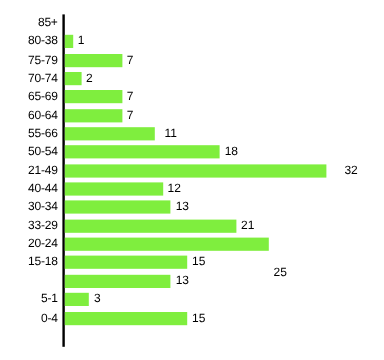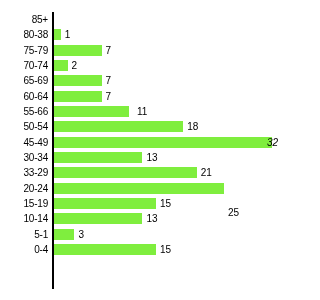--- a/index.html
+++ b/index.html
@@ -137,24 +137,31 @@
         </div>
       </div>
       <div class="bar-row">
         <div class="cat-label">50-54</div>
         <div class="bar-area">
           <div class="bar" style="width: 129.2px; background: rgb(127, 238, 62);"></div>
           <div class="bar-value" style="left: 133.2px;">18</div>
         </div>
       </div>
       <div class="bar-row">
-        <div class="cat-label">45-49</div>
+        <div class="cat-label">21-49</div>
         <div class="bar-area">
           <div class="bar" style="width: 217.6px; background: rgb(127, 238, 62);"></div>
-          <div class="bar-value" style="left: 213px; font-style: italic;">32</div>
+          <div class="bar-value" style="left: 233px;">32</div>
+        </div>
+      </div>
+      <div class="bar-row">
+        <div class="cat-label">40-44</div>
+        <div class="bar-area">
+          <div class="bar" style="width: 81.6px; background: rgb(127, 238, 62);"></div>
+          <div class="bar-value" style="left: 85.6px;">12</div>
         </div>
       </div>
       <div class="bar-row">
         <div class="cat-label">30-34</div>
         <div class="bar-area">
           <div class="bar" style="width: 88.4px; background: rgb(127, 238, 62);"></div>
           <div class="bar-value" style="left: 92.4px;">13</div>
         </div>
       </div>
       <div class="bar-row">
@@ -165,28 +172,27 @@
         </div>
       </div>
       <div class="bar-row">
         <div class="cat-label">20-24</div>
         <div class="bar-area">
           <div class="bar" style="width: 170px; background: rgb(127, 238, 62);"></div>
           <div class="bar-value" style="left: 174px; margin-top: 24px;">25</div>
         </div>
       </div>
       <div class="bar-row">
-        <div class="cat-label">15-19</div>
+        <div class="cat-label">15-18</div>
         <div class="bar-area">
           <div class="bar" style="width: 102px; background: rgb(127, 238, 62);"></div>
           <div class="bar-value" style="left: 106px;">15</div>
         </div>
       </div>
       <div class="bar-row">
-        <div class="cat-label">10-14</div>
         <div class="bar-area">
           <div class="bar" style="width: 88.4px; background: rgb(127, 238, 62);"></div>
           <div class="bar-value" style="left: 92.4px;">13</div>
         </div>
       </div>
       <div class="bar-row">
         <div class="cat-label">5-1</div>
         <div class="bar-area">
           <div class="bar" style="width: 20.4px; background: rgb(127, 238, 62);"></div>
           <div class="bar-value" style="left: 24.4px;">3</div>

